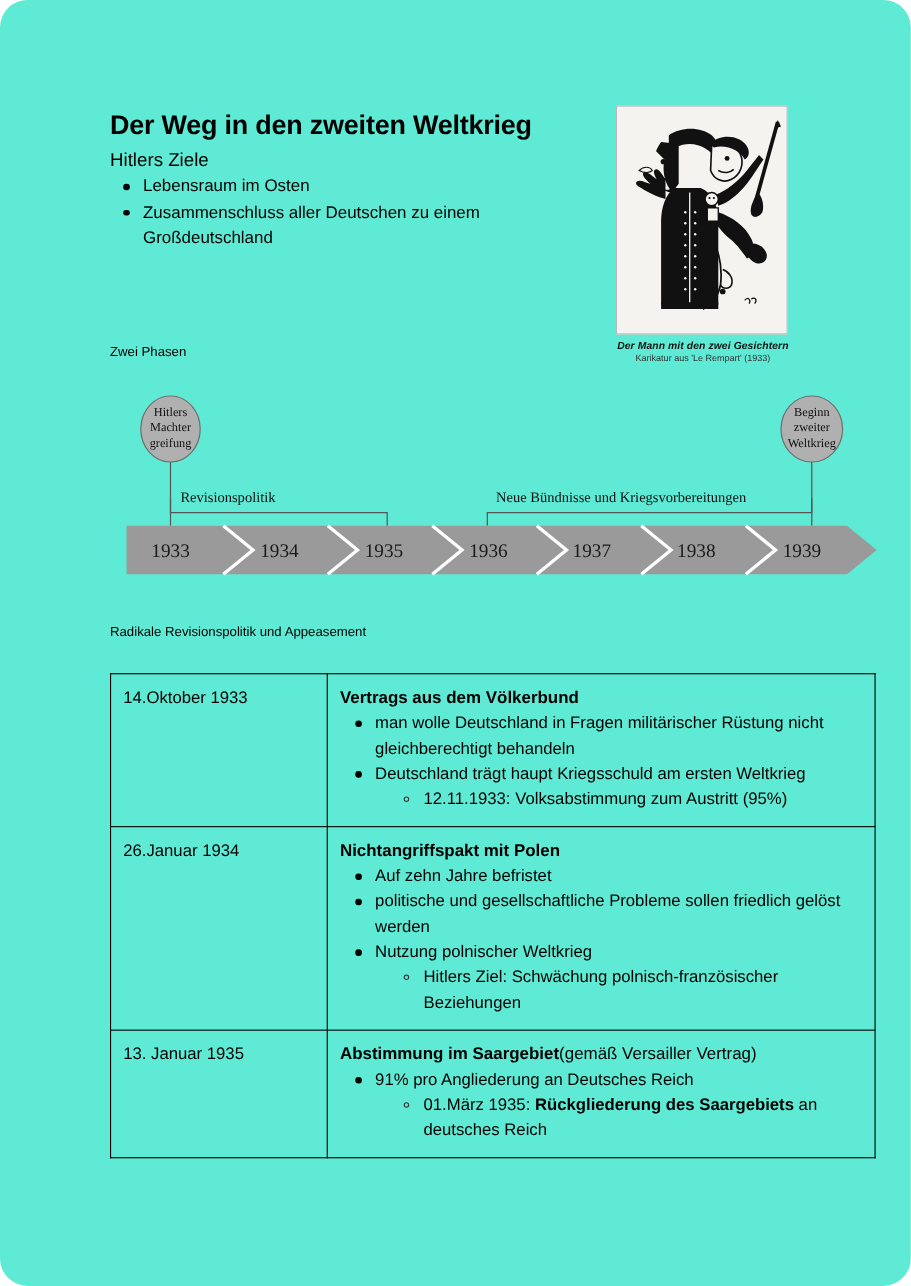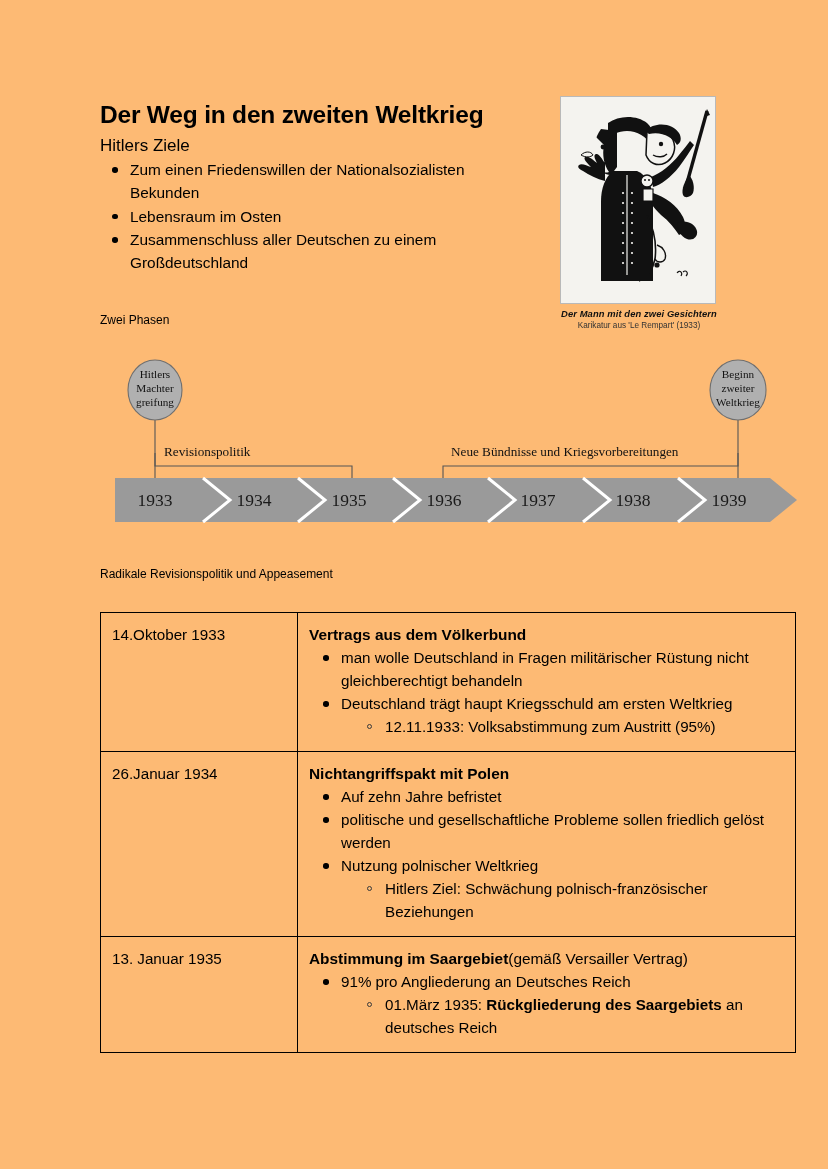--- a/index.html
+++ b/index.html
@@ -12,21 +12,22 @@
     width: 828px;
     height: 1169px;
     position: relative;
     font-family: "Liberation Sans", sans-serif;
     color: #000000;
     overflow: hidden;
   }
   .page {
     position: absolute;
     inset: 0;
-    background: #fdba74;
+    background: #5eead4;
+    border-radius: 25px;
   }
 
   
   .doc-title {
     position: absolute;
     left: 100px;
     top: 101px;
     font-size: 24.5px;
     font-weight: bold;
     letter-spacing: -0.2px;
@@ -208,21 +209,20 @@
 </style>
 </head>
 <body>
 
 <div class="page">
 
   <div class="doc-title">Der Weg in den zweiten Weltkrieg</div>
   <div class="sub-title">Hitlers Ziele</div>
 
   <ul class="goals">
-    <li>Zum einen Friedenswillen der Nationalsozialisten Bekunden</li>
     <li>Lebensraum im Osten</li>
     <li>Zusammenschluss aller Deutschen zu einem Großdeutschland</li>
   </ul>
 
   <div class="figure">
     <div class="figure-frame">
       <svg width="154" height="206" viewBox="0 0 154 206" xmlns="http://www.w3.org/2000/svg" aria-hidden="true">
         <rect x="0" y="0" width="154" height="206" fill="#f4f3ef"></rect>
 
         <path d="M40 32 C34 40 31 52 34 63 C36 72 43 78 50 78 L56 70 L56 34 Z" fill="#111"></path>

